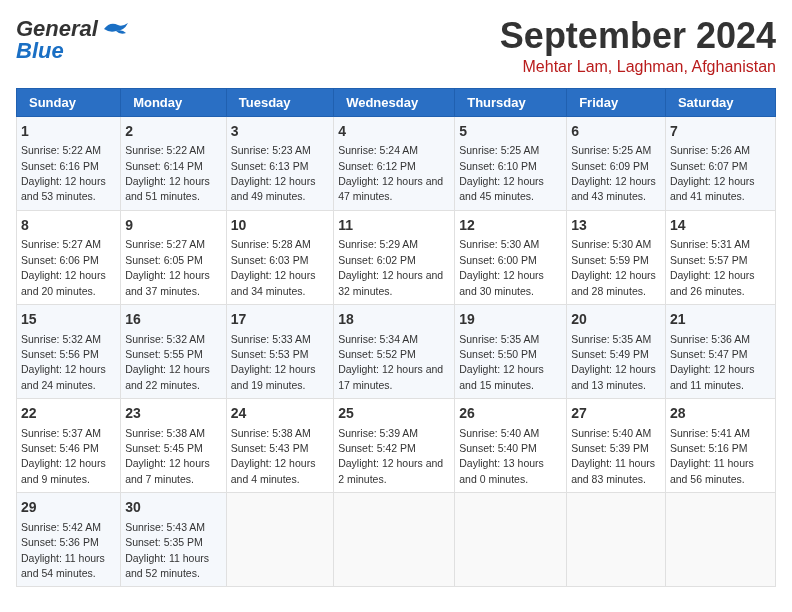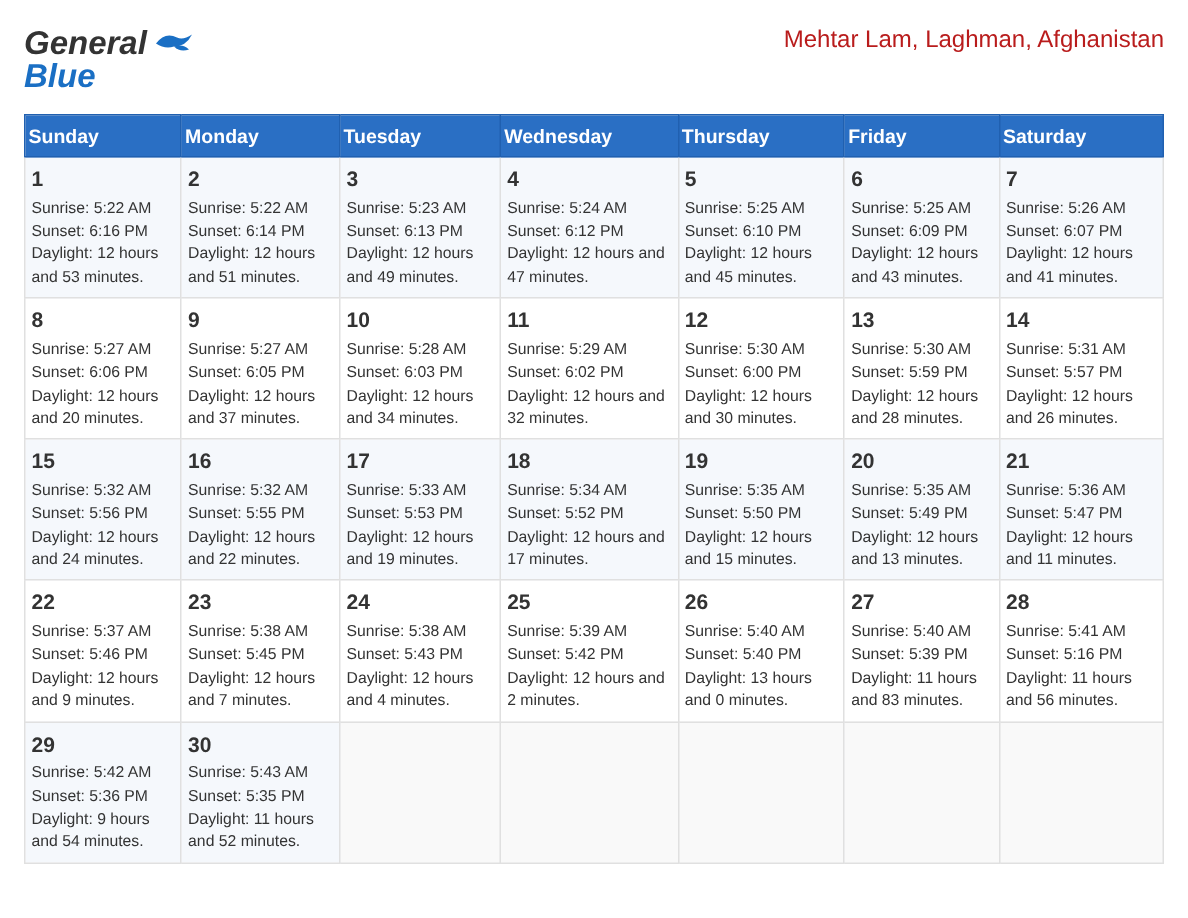--- a/index.html
+++ b/index.html
@@ -41,21 +41,21 @@
       margin-top: 2px;
     }
     table {
       width: 100%;
       border-collapse: collapse;
       font-size: 11px;
     }
     thead th {
       background-color: #2a6fc4;
       color: #fff;
-      padding: 6px 2px;
+      padding: 6px 12px;
       text-align: left;
       font-size: 13px;
       font-weight: bold;
       border: 1px solid #2060b0;
     }
     tbody tr {
       border-bottom: 1px solid #ddd;
     }
     tbody td {
       vertical-align: top;
@@ -92,20 +92,21 @@
     <div class="logo-line">
       <span style="font-size:22px;font-weight:bold;color:#333;">General</span>
       <svg width="32" height="24" viewBox="0 0 32 24" style="margin-left:2px;">
         <path d="M4,12 Q10,4 18,8 Q22,10 28,6 Q24,14 16,14 Q10,16 4,12Z" fill="#1a6fc4"></path>
         <path d="M16,14 Q20,18 26,16 Q22,12 16,14Z" fill="#1a6fc4"></path>
       </svg>
     </div>
     <div style="font-size:22px;font-weight:bold;color:#1a6fc4;margin-top:-4px;">Blue</div>
   </div>
   <div class="title-section">
+    <div class="month-title">September 2024</div>
     <div class="location-title">Mehtar Lam, Laghman, Afghanistan</div>
   </div>
 </div>
 
 <table>
   <thead>
     <tr>
     <th>Sunday</th>
         <th>Monday</th>
         <th>Tuesday</th>
@@ -290,21 +291,21 @@
         <span class="day-info">Sunrise: 5:41 AM</span><br>
         <span class="day-info">Sunset: 5:16 PM</span><br>
         <span class="day-info">Daylight: 11 hours and 56 minutes.</span>
       </td>
       </tr>
       <tr>
         <td>
         <span class="day-number">29</span>
         <span class="day-info">Sunrise: 5:42 AM</span><br>
         <span class="day-info">Sunset: 5:36 PM</span><br>
-        <span class="day-info">Daylight: 9 hours and 54 minutes.</span>
+        <span class="day-info">Daylight: 11 hours and 54 minutes.</span>
       </td>
         <td>
         <span class="day-number">30</span>
         <span class="day-info">Sunrise: 5:43 AM</span><br>
         <span class="day-info">Sunset: 5:35 PM</span><br>
         <span class="day-info">Daylight: 11 hours and 52 minutes.</span>
       </td>
         <td class="empty-cell"></td>
         <td class="empty-cell"></td>
         <td class="empty-cell"></td>

